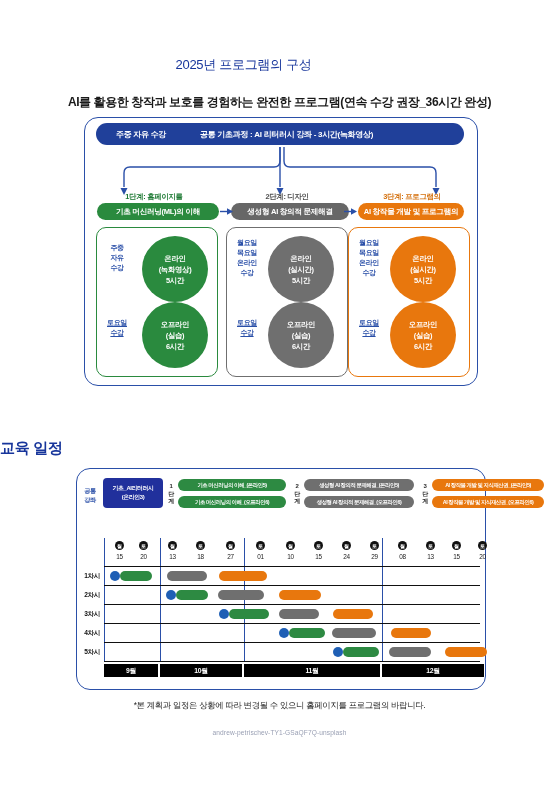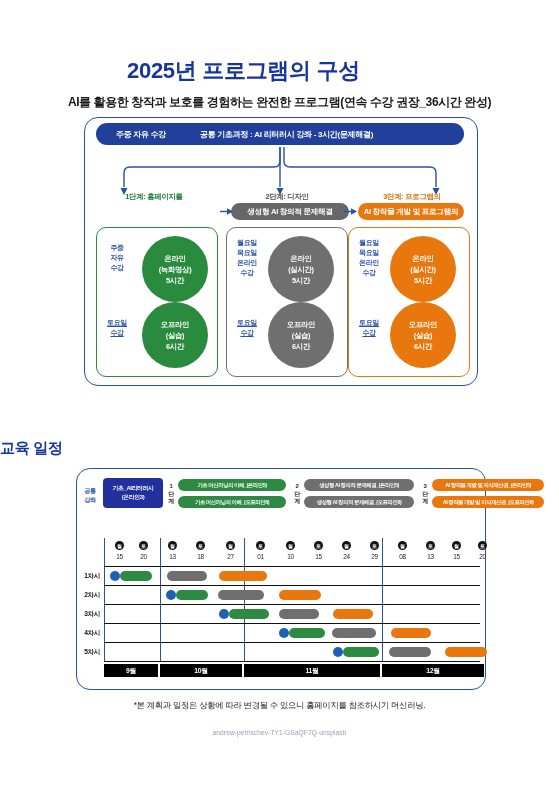--- a/index.html
+++ b/index.html
@@ -6,21 +6,21 @@
   body{
     width:559px;height:793px;background:#ffffff;
     font-family:"Liberation Sans","DejaVu Sans",sans-serif;
     color:#1a1a1a;position:relative;overflow:hidden;
   }
   .page{position:relative;width:559px;height:793px;}
 
   
   .main-title{
     position:absolute;left:0;top:56px;width:487px;text-align:center;
-    font-size:22px;font-weight:bold;color:#17359b;letter-spacing:-0.3px;
+    font-size:13px;font-weight:normal;color:#17359b;letter-spacing:-0.3px;
   }
   .sub-title{
     position:absolute;left:0;top:94px;width:559px;text-align:center;
     font-size:12px;font-weight:bold;color:#1a1a1a;letter-spacing:-0.4px;
   }
   .section-title{
     position:absolute;left:0;top:439px;width:559px;
     font-size:15px;font-weight:bold;color:#17359b;letter-spacing:-0.3px;
   }
 
@@ -152,36 +152,37 @@
 
 <div class="page">
 
   <div class="main-title">2025년 프로그램의 구성</div>
   <div class="sub-title">AI를 활용한 창작과 보호를 경험하는 완전한 프로그램(연속 수강 권장_36시간 완성)</div>
 
   <div class="prog-card"></div>
 
   <div class="common-bar">
     <span class="cb-left">주중 자유 수강</span>
-    <span class="cb-right">공통 기초과정 : AI 리터러시 강좌 -  3시간(문제해결)</span>
+    <span class="cb-right">공통 기초과정 : AI 리터러시 강좌 -  3시간(녹화영상)</span>
   </div>
 
   <svg class="connector" viewBox="0 0 368 52">
     <path d="M184 2 L184 16 Q184 22 178 22 L34 22 Q28 22 28 28 L28 42" fill="none" stroke="#2a4fa8" stroke-width="1.4"></path>
     <path d="M184 2 L184 42" fill="none" stroke="#2a4fa8" stroke-width="1.4"></path>
     <path d="M188 2 L188 16 Q188 22 194 22 L334 22 Q340 22 340 28 L340 42" fill="none" stroke="#2a4fa8" stroke-width="1.4"></path>
     <path d="M28 50 l-3.5 -7 h7 z" fill="#2a4fa8"></path>
     <path d="M184 50 l-3.5 -7 h7 z" fill="#2a4fa8"></path>
     <path d="M340 50 l-3.5 -7 h7 z" fill="#2a4fa8"></path>
   </svg>
 
   <div class="stage-label sl1">1단계: 홈페이지를</div>
   <div class="stage-label sl2">2단계: 디자인</div>
   <div class="stage-label sl3">3단계: 프로그램의</div>
 
+  <div class="stage-pill sp1">기초 머신러닝(ML)의 이해</div>
   <div class="stage-pill sp2">생성형 AI 창의적 문제해결</div>
   <div class="stage-pill sp3">AI 창작물 개발 및 프로그램의</div>
 
   <svg class="pill-arrow" style="left:220px;" viewBox="0 0 14 9">
     <line x1="0" y1="4.5" x2="8" y2="4.5" stroke="#2a4fa8" stroke-width="1.4"></line>
     <path d="M13 4.5 l-6 -3.2 v6.4 z" fill="#2a4fa8"></path>
   </svg>
   <svg class="pill-arrow" style="left:344px;" viewBox="0 0 14 9">
     <line x1="0" y1="4.5" x2="8" y2="4.5" stroke="#2a4fa8" stroke-width="1.4"></line>
     <path d="M13 4.5 l-6 -3.2 v6.4 z" fill="#2a4fa8"></path>
@@ -332,15 +333,15 @@
       <div class="bar" style="left: 389px; width: 42px; background: rgb(111, 111, 111); top: 646.5px;"></div>
       <div class="bar" style="left: 445px; width: 42px; background: rgb(232, 119, 13); top: 646.5px;"></div>
     </div>
   <div id="month-labels">
       <div class="mlabel" style="left: 104px; width: 54px; top: 664px;">9월</div>
       <div class="mlabel" style="left: 160px; width: 82px; top: 664px;">10월</div>
       <div class="mlabel" style="left: 244px; width: 136px; top: 664px;">11월</div>
       <div class="mlabel" style="left: 382px; width: 102px; top: 664px;">12월</div>
     </div>
 
-  <div class="note">*본 계획과 일정은 상황에 따라 변경될 수 있으니 홈페이지를 참조하시기 머신러닝.</div>
+  <div class="note">*본 계획과 일정은 상황에 따라 변경될 수 있으니 홈페이지를 프로그램의 바랍니다.</div>
   <div class="credit">andrew-petrischev-TY1-GSaQF7Q-unsplash</div>
 </div>
 
 </body></html>

